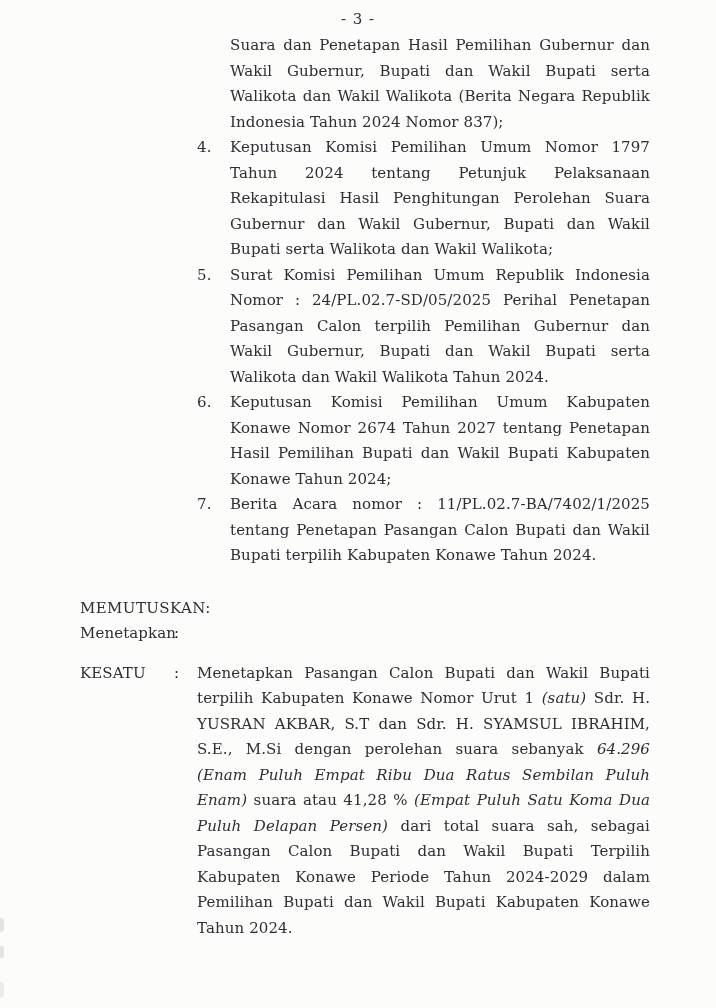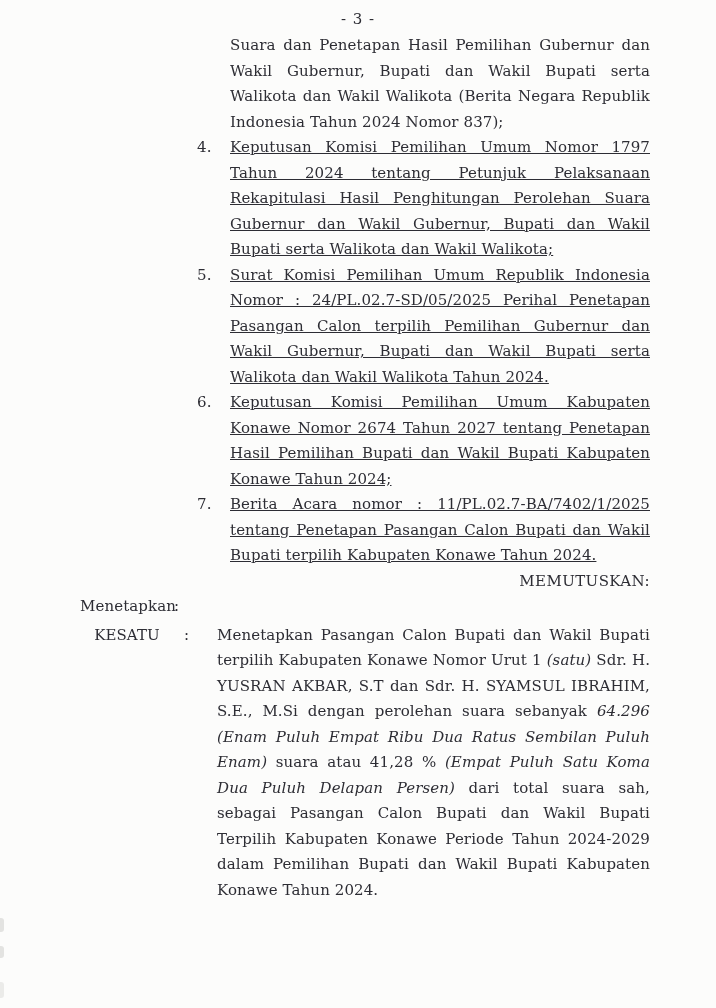--- a/index.html
+++ b/index.html
@@ -46,47 +46,45 @@
   .list-item {
     display: flex;
   }
   .list-item .num {
     flex: none;
     width: 33px;
   }
   .list-item .txt {
     flex: 1;
     text-align: justify;
-    text-decoration: underline;
   }
   .heading {
-    text-align: right;
+    margin-top: 27px;
+    text-align: left;
     letter-spacing: 0.4px;
   }
   .clause {
     display: flex;
     align-items: flex-start;
   }
   .clause .label {
     flex: none;
     width: 94px;
-    text-align: center;
   }
   .clause .sep {
     flex: none;
     width: 23px;
     text-align: left;
   }
   .clause .body {
     flex: 1;
     text-align: justify;
   }
   .clause-kesatu {
-    margin-top: 3px;
-    gap: 10px;
+    margin-top: 14px;
   }
   .rt-regular { font-style: normal; font-weight: normal; }
   .rt-italic { font-style: italic; }
   .rt-bold { font-weight: normal; }
   .rt-bold-italic { font-weight: normal; font-style: italic; }
   
   .scan-mark {
     position: absolute;
     left: 0;
     width: 4px;

